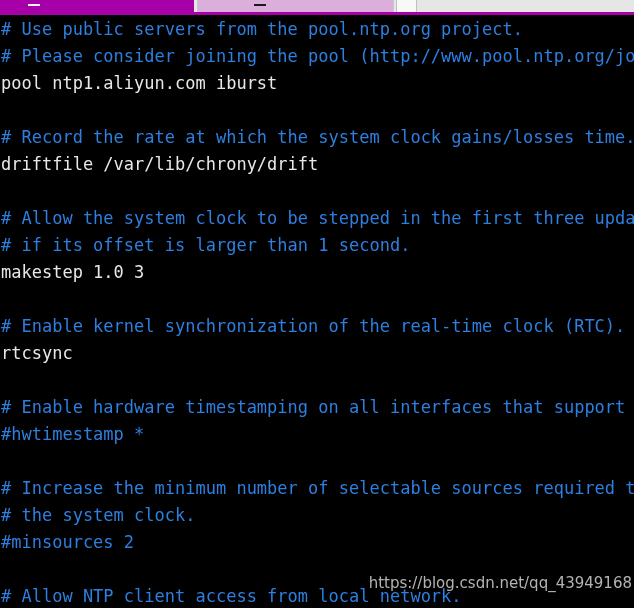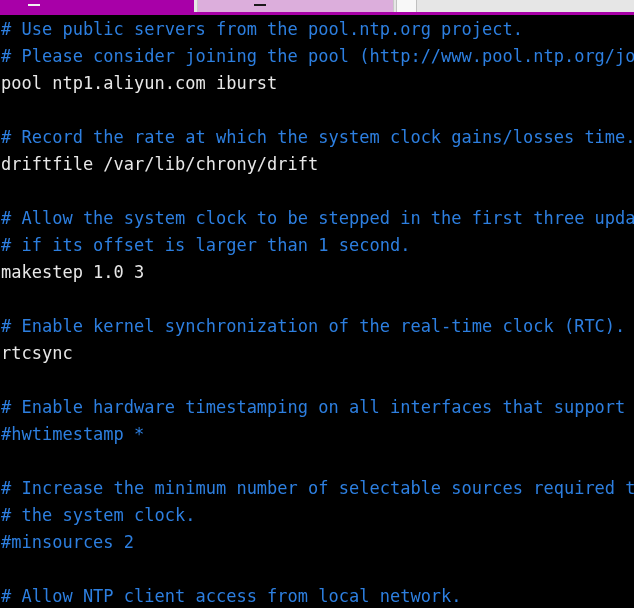--- a/index.html
+++ b/index.html
@@ -116,13 +116,14 @@
   <div class="tab" id="tab-second">
     <div class="tab-mark"></div>
   </div>
   <div class="tab" id="tab-newbtn"></div>
 </div>
 <div id="tabbar-underline"></div>
 
 <div id="terminal">
   <div id="lines"><div class="ln c-comment"># Use public servers from the pool.ntp.org project.</div><div class="ln c-comment"># Please consider joining the pool (http://www.pool.ntp.org/joi</div><div class="ln c-code">pool ntp1.aliyun.com iburst</div><div class="ln c-blank"></div><div class="ln c-comment"># Record the rate at which the system clock gains/losses time.</div><div class="ln c-code">driftfile /var/lib/chrony/drift</div><div class="ln c-blank"></div><div class="ln c-comment"># Allow the system clock to be stepped in the first three updat</div><div class="ln c-comment"># if its offset is larger than 1 second.</div><div class="ln c-code">makestep 1.0 3</div><div class="ln c-blank"></div><div class="ln c-comment"># Enable kernel synchronization of the real-time clock (RTC).</div><div class="ln c-code">rtcsync</div><div class="ln c-blank"></div><div class="ln c-comment"># Enable hardware timestamping on all interfaces that support i</div><div class="ln c-comment">#hwtimestamp *</div><div class="ln c-blank"></div><div class="ln c-comment"># Increase the minimum number of selectable sources required to</div><div class="ln c-comment"># the system clock.</div><div class="ln c-comment">#minsources 2</div><div class="ln c-blank"></div><div class="ln c-comment"># Allow NTP client access from local network.</div></div>
 
+  <div id="watermark">https://blog.csdn.net/qq_43949168</div>
 </div>
 
 </body></html>

